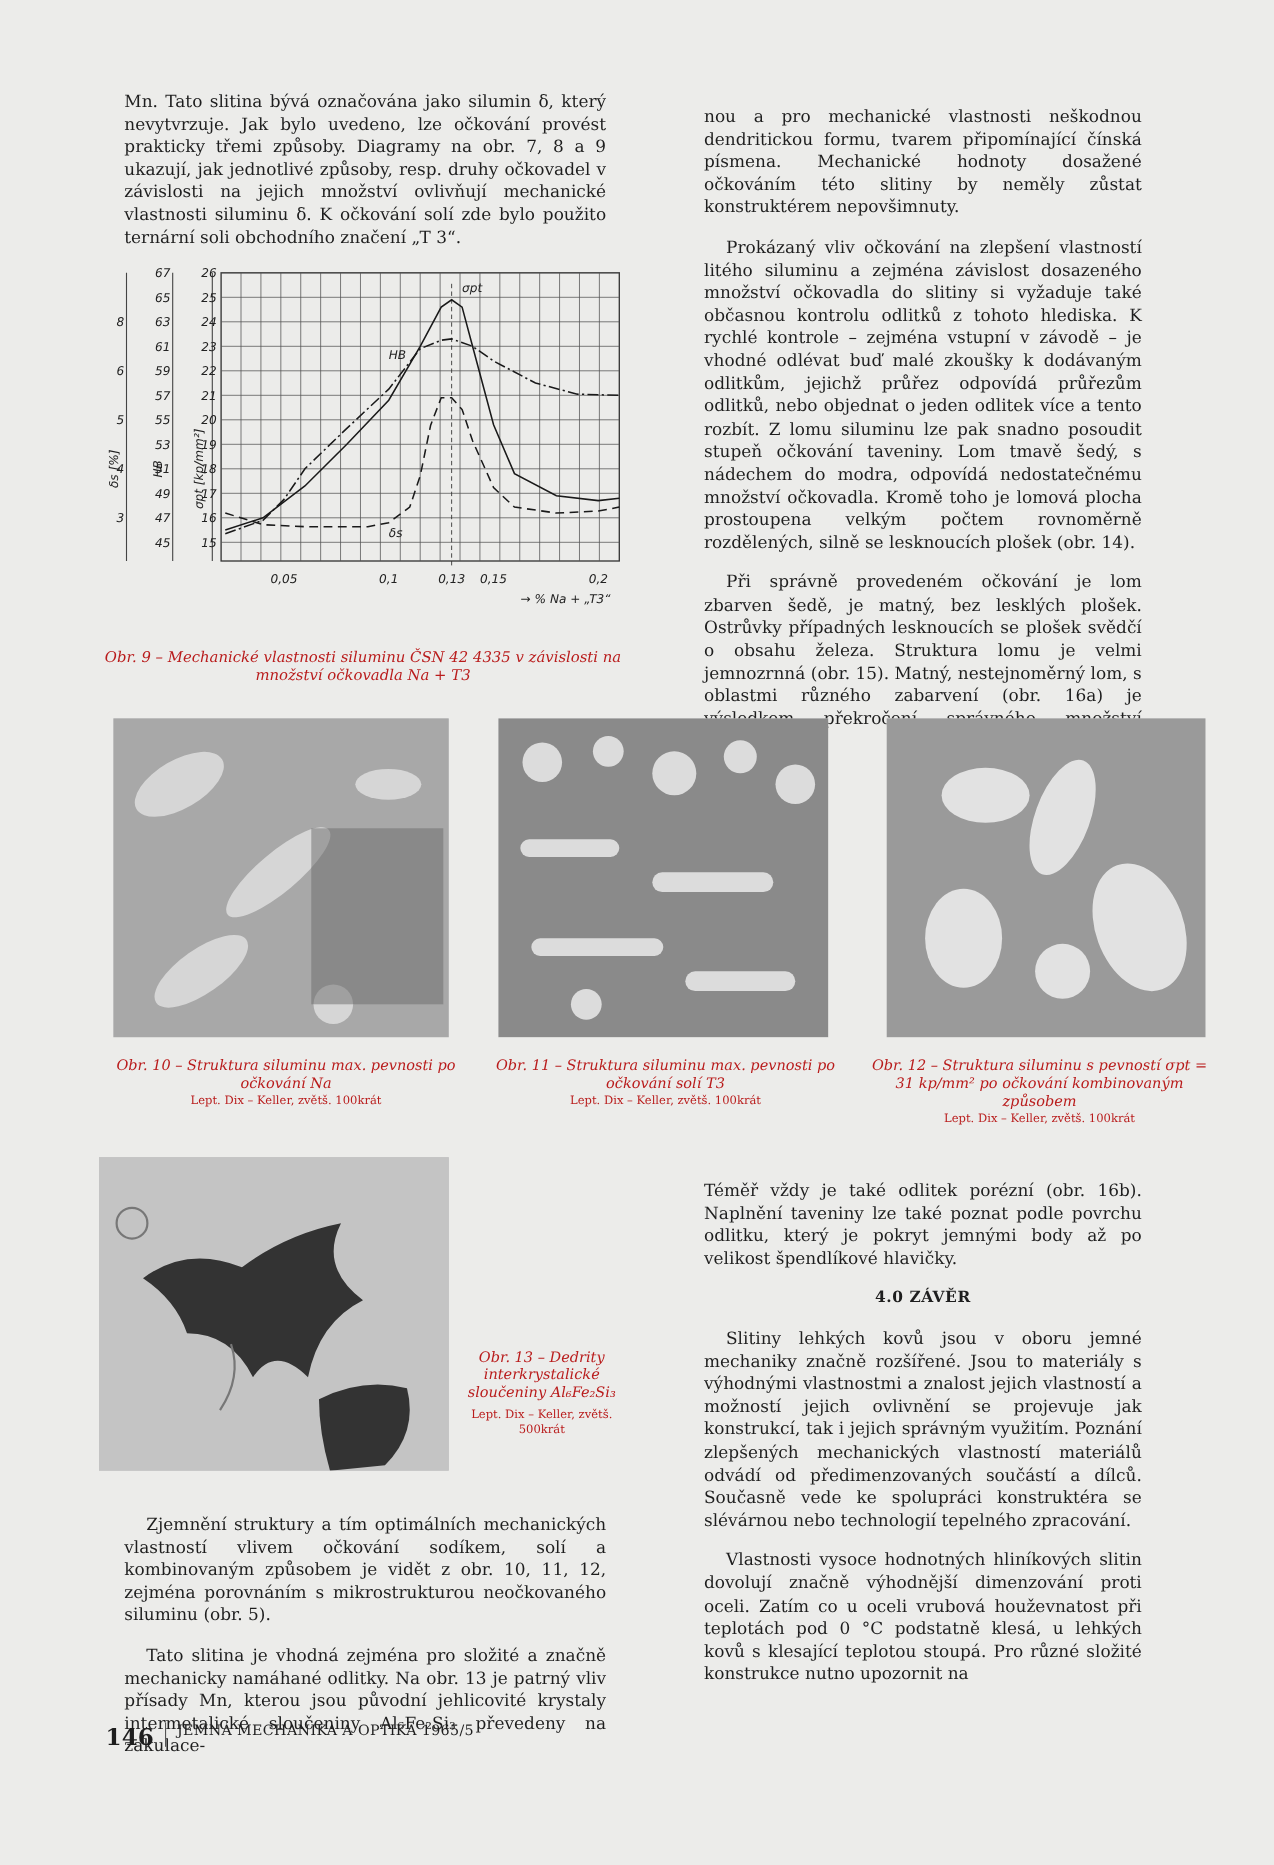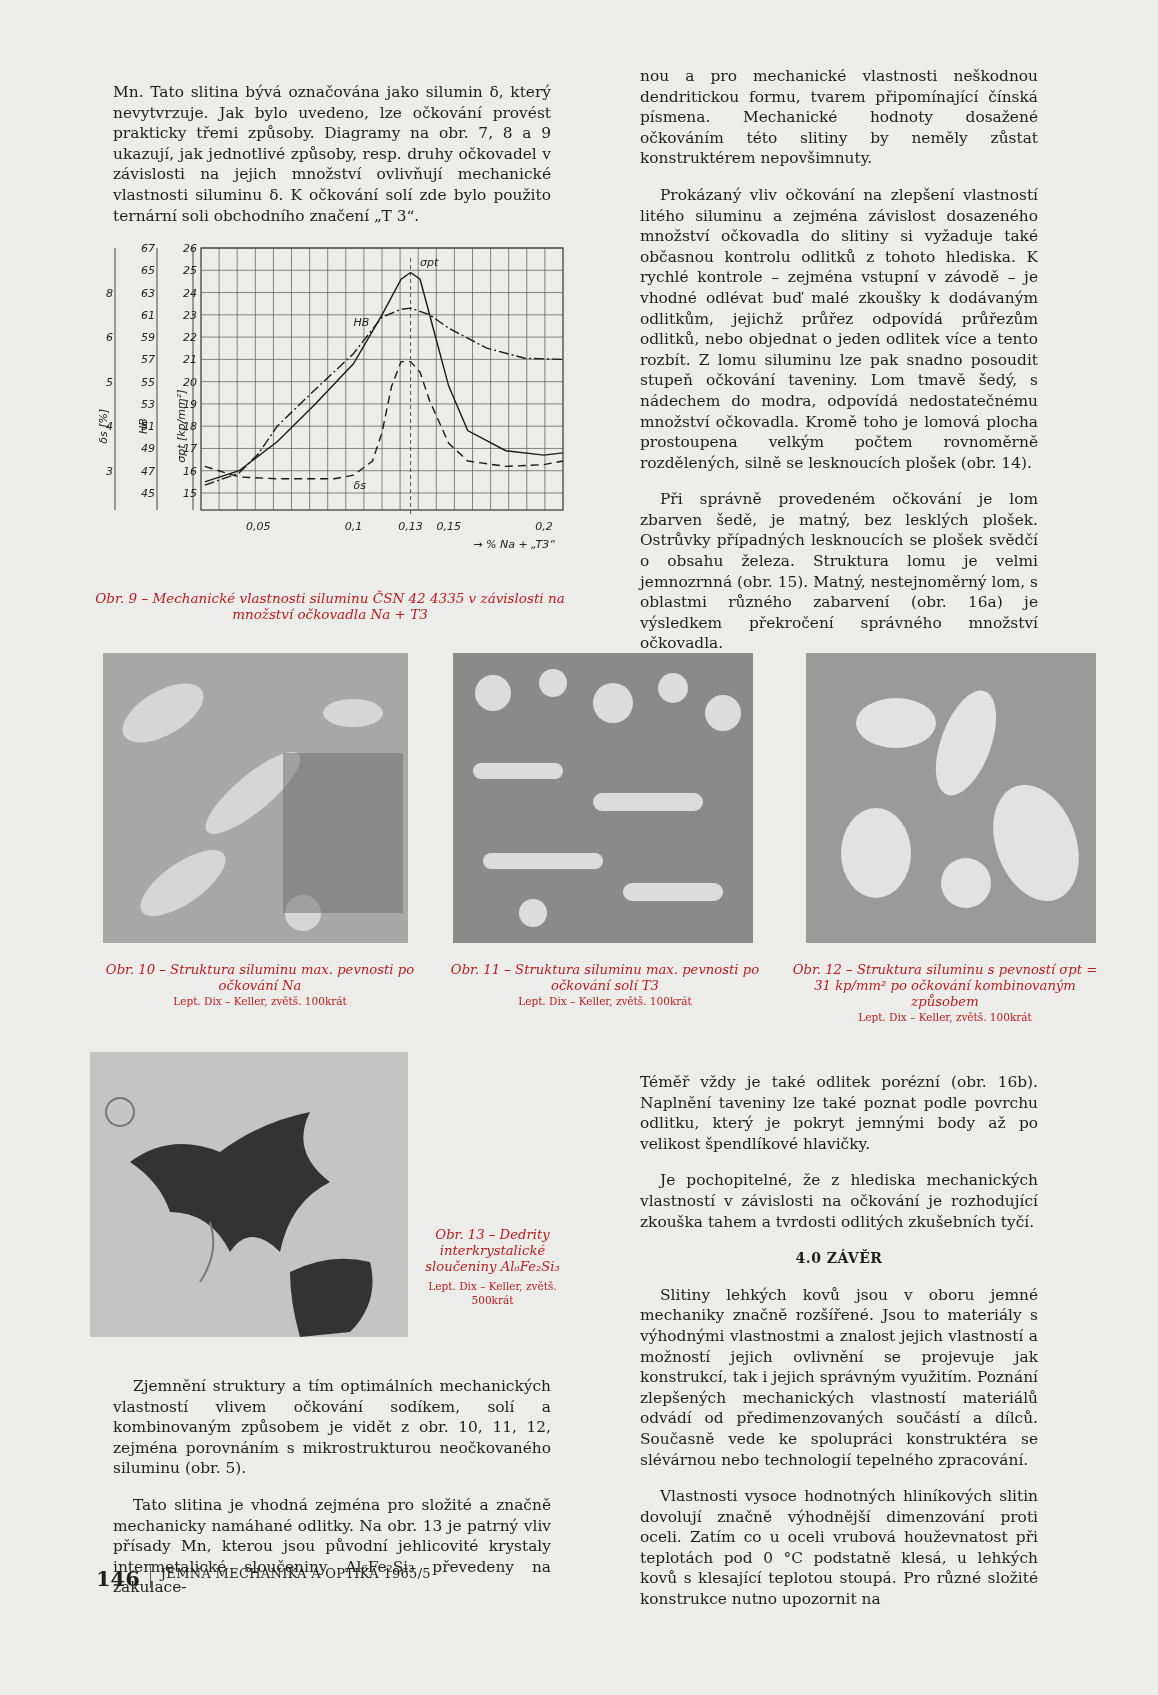--- a/index.html
+++ b/index.html
@@ -103,21 +103,21 @@
     <line x1="325.57894736842104" y1="18" x2="325.57894736842104" y2="275" stroke="#333" stroke-width="0.8" stroke-dasharray="4 3"></line>
     <path d="M119.8 241.9 L154.1 230.7 L192.2 201.8 L230.3 163.9 L268.4 123.8 L297.0 74.8 L316.1 39.2 L325.6 32.5 L335.1 39.2 L344.6 74.8 L363.7 146.1 L382.7 190.6 L420.8 210.7 L458.9 215.1 L478.0 212.9" fill="none" stroke="#1a1a1a" stroke-width="1.4" stroke-dasharray=""></path>
     <path d="M119.8 245.2 L154.1 233.0 L173.2 214.0 L192.2 186.2 L230.3 149.4 L268.4 113.8 L297.0 77.0 L316.1 69.3 L325.6 68.1 L344.6 74.8 L363.7 88.2 L401.8 108.2 L439.9 118.3 L478.0 119.4" fill="none" stroke="#1a1a1a" stroke-width="1.4" stroke-dasharray="10 3 2 3"></path>
     <path d="M119.8 226.4 L154.1 237.0 L192.2 238.8 L249.4 238.8 L268.4 235.2 L287.5 221.0 L297.0 192.6 L306.5 146.5 L316.1 121.6 L325.6 121.6 L335.1 132.3 L344.6 160.7 L363.7 203.3 L382.7 221.0 L420.8 226.4 L458.9 224.6 L478.0 221.0" fill="none" stroke="#1a1a1a" stroke-width="1.4" stroke-dasharray="8 5"></path>
     <text x="335.10526315789474" y="25.818181818181813" font-size="11">σpt</text>
     <text x="268.42105263157896" y="85.95454545454547" font-size="11">HB</text>
     <text x="268.42105263157896" y="248.54545454545456" font-size="11">δs</text>
   </svg>
 <div class="cap" style="left:92px;top:590px;width:476px;font-size:13.5px;">Obr. 9 – Mechanické vlastnosti siluminu ČSN 42 4335 v závislosti na množství očkovadla Na + T3</div>
 
-<div class="col" style="left:624px;top:50px;width:430px;">
+<div class="col" style="left:624px;top:80px;width:430px;">
   <p>nou a pro mechanické vlastnosti neškodnou dendritickou formu, tvarem připomínající čínská písmena. Mechanické hodnoty dosažené očkováním této slitiny by neměly zůstat konstruktérem nepovšimnuty.</p>
   <p class="ind">Prokázaný vliv očkování na zlepšení vlastností litého siluminu a zejména závislost dosazeného množství očkovadla do slitiny si vyžaduje také občasnou kontrolu odlitků z tohoto hlediska. K rychlé kontrole – zejména vstupní v závodě – je vhodné odlévat buď malé zkoušky k dodávaným odlitkům, jejichž průřez odpovídá průřezům odlitků, nebo objednat o jeden odlitek více a tento rozbít. Z lomu siluminu lze pak snadno posoudit stupeň očkování taveniny. Lom tmavě šedý, s nádechem do modra, odpovídá nedostatečnému množství očkovadla. Kromě toho je lomová plocha prostoupena velkým počtem rovnoměrně rozdělených, silně se lesknoucích plošek (obr. 14).</p>
   <p class="ind">Při správně provedeném očkování je lom zbarven šedě, je matný, bez lesklých plošek. Ostrůvky případných lesknoucích se plošek svědčí o obsahu železa. Struktura lomu je velmi jemnozrnná (obr. 15). Matný, nestejnoměrný lom, s oblastmi různého zabarvení (obr. 16a) je výsledkem překročení správného množství očkovadla.</p>
 </div>
 
 <div class="photo" style="left:103px;top:653px;width:305px;height:290px;">
   <svg width="305" height="290">
       <rect width="305" height="290" fill="#a8a8a8"></rect>
     <g fill="#d6d6d6">
         <ellipse cx="60" cy="60" rx="45" ry="22" transform="rotate(-30 60 60)"></ellipse>
@@ -192,21 +192,20 @@
   <span class="small" style="margin-top:4px;">Lept. Dix – Keller, zvětš. 500krát</span>
 </div>
 
 <div class="col" style="left:97px;top:1360px;width:470px;">
   <p class="ind">Zjemnění struktury a tím optimálních mechanických vlastností vlivem očkování sodíkem, solí a kombinovaným způsobem je vidět z obr. 10, 11, 12, zejména porovnáním s mikrostrukturou neočkovaného siluminu (obr. 5).</p>
   <p class="ind">Tato slitina je vhodná zejména pro složité a značně mechanicky namáhané odlitky. Na obr. 13 je patrný vliv přísady Mn, kterou jsou původní jehlicovité krystaly intermetalické sloučeniny Al₆Fe₂Si₃ převedeny na zakulace-</p>
 </div>
 
 <div class="col" style="left:624px;top:1056px;width:430px;">
   <p>Téměř vždy je také odlitek porézní (obr. 16b). Naplnění taveniny lze také poznat podle povrchu odlitku, který je pokryt jemnými body až po velikost špendlíkové hlavičky.</p>
-  <p class="ind">Je pochopitelné, že z hlediska mechanických vlastností v závislosti na očkování je rozhodující zkouška tahem a tvrdosti odlitých zkušebních tyčí.</p>
   <p class="h-sec">4.0 ZÁVĚR</p>
   <p class="ind">Slitiny lehkých kovů jsou v oboru jemné mechaniky značně rozšířené. Jsou to materiály s výhodnými vlastnostmi a znalost jejich vlastností a možností jejich ovlivnění se projevuje jak konstrukcí, tak i jejich správným využitím. Poznání zlepšených mechanických vlastností materiálů odvádí od předimenzovaných součástí a dílců. Současně vede ke spolupráci konstruktéra se slévárnou nebo technologií tepelného zpracování.</p>
   <p class="ind">Vlastnosti vysoce hodnotných hliníkových slitin dovolují značně výhodnější dimenzování proti oceli. Zatím co u oceli vrubová houževnatost při teplotách pod 0 °C podstatně klesá, u lehkých kovů s klesající teplotou stoupá. Pro různé složité konstrukce nutno upozornit na</p>
 </div>
 
 <div class="footer">
   <span class="pn">146</span>
   <span class="sep"></span>
   <span class="jt">JEMNÁ MECHANIKA A OPTIKA 1965/5</span>
 </div>

